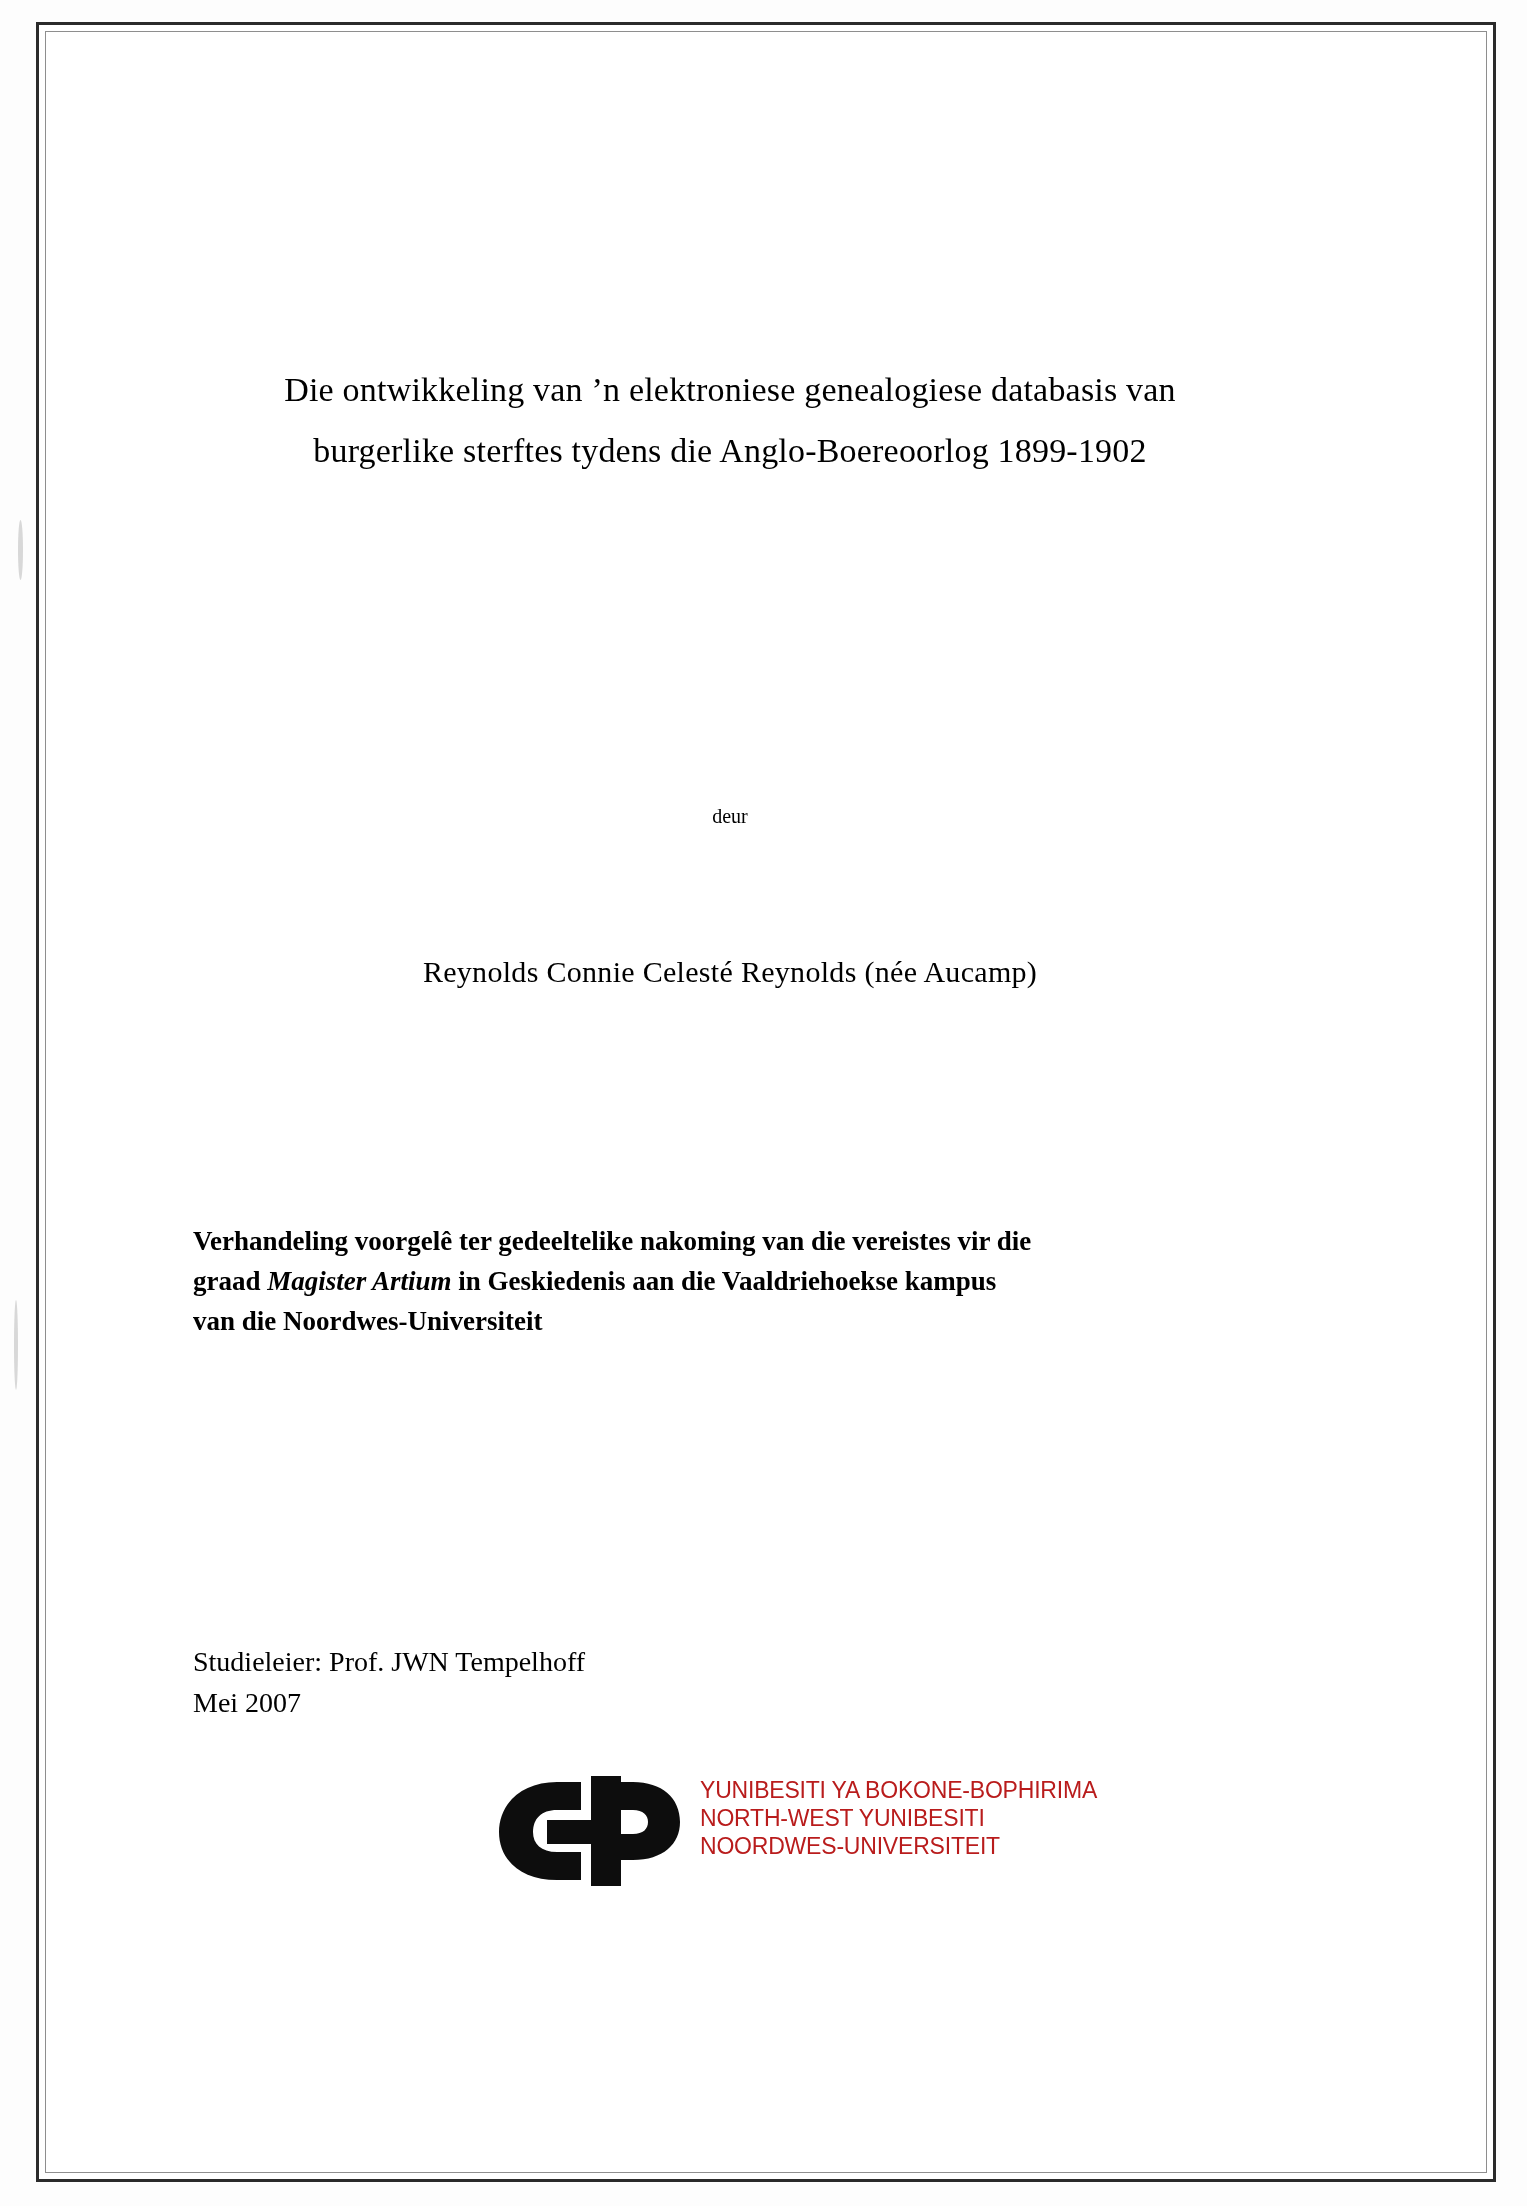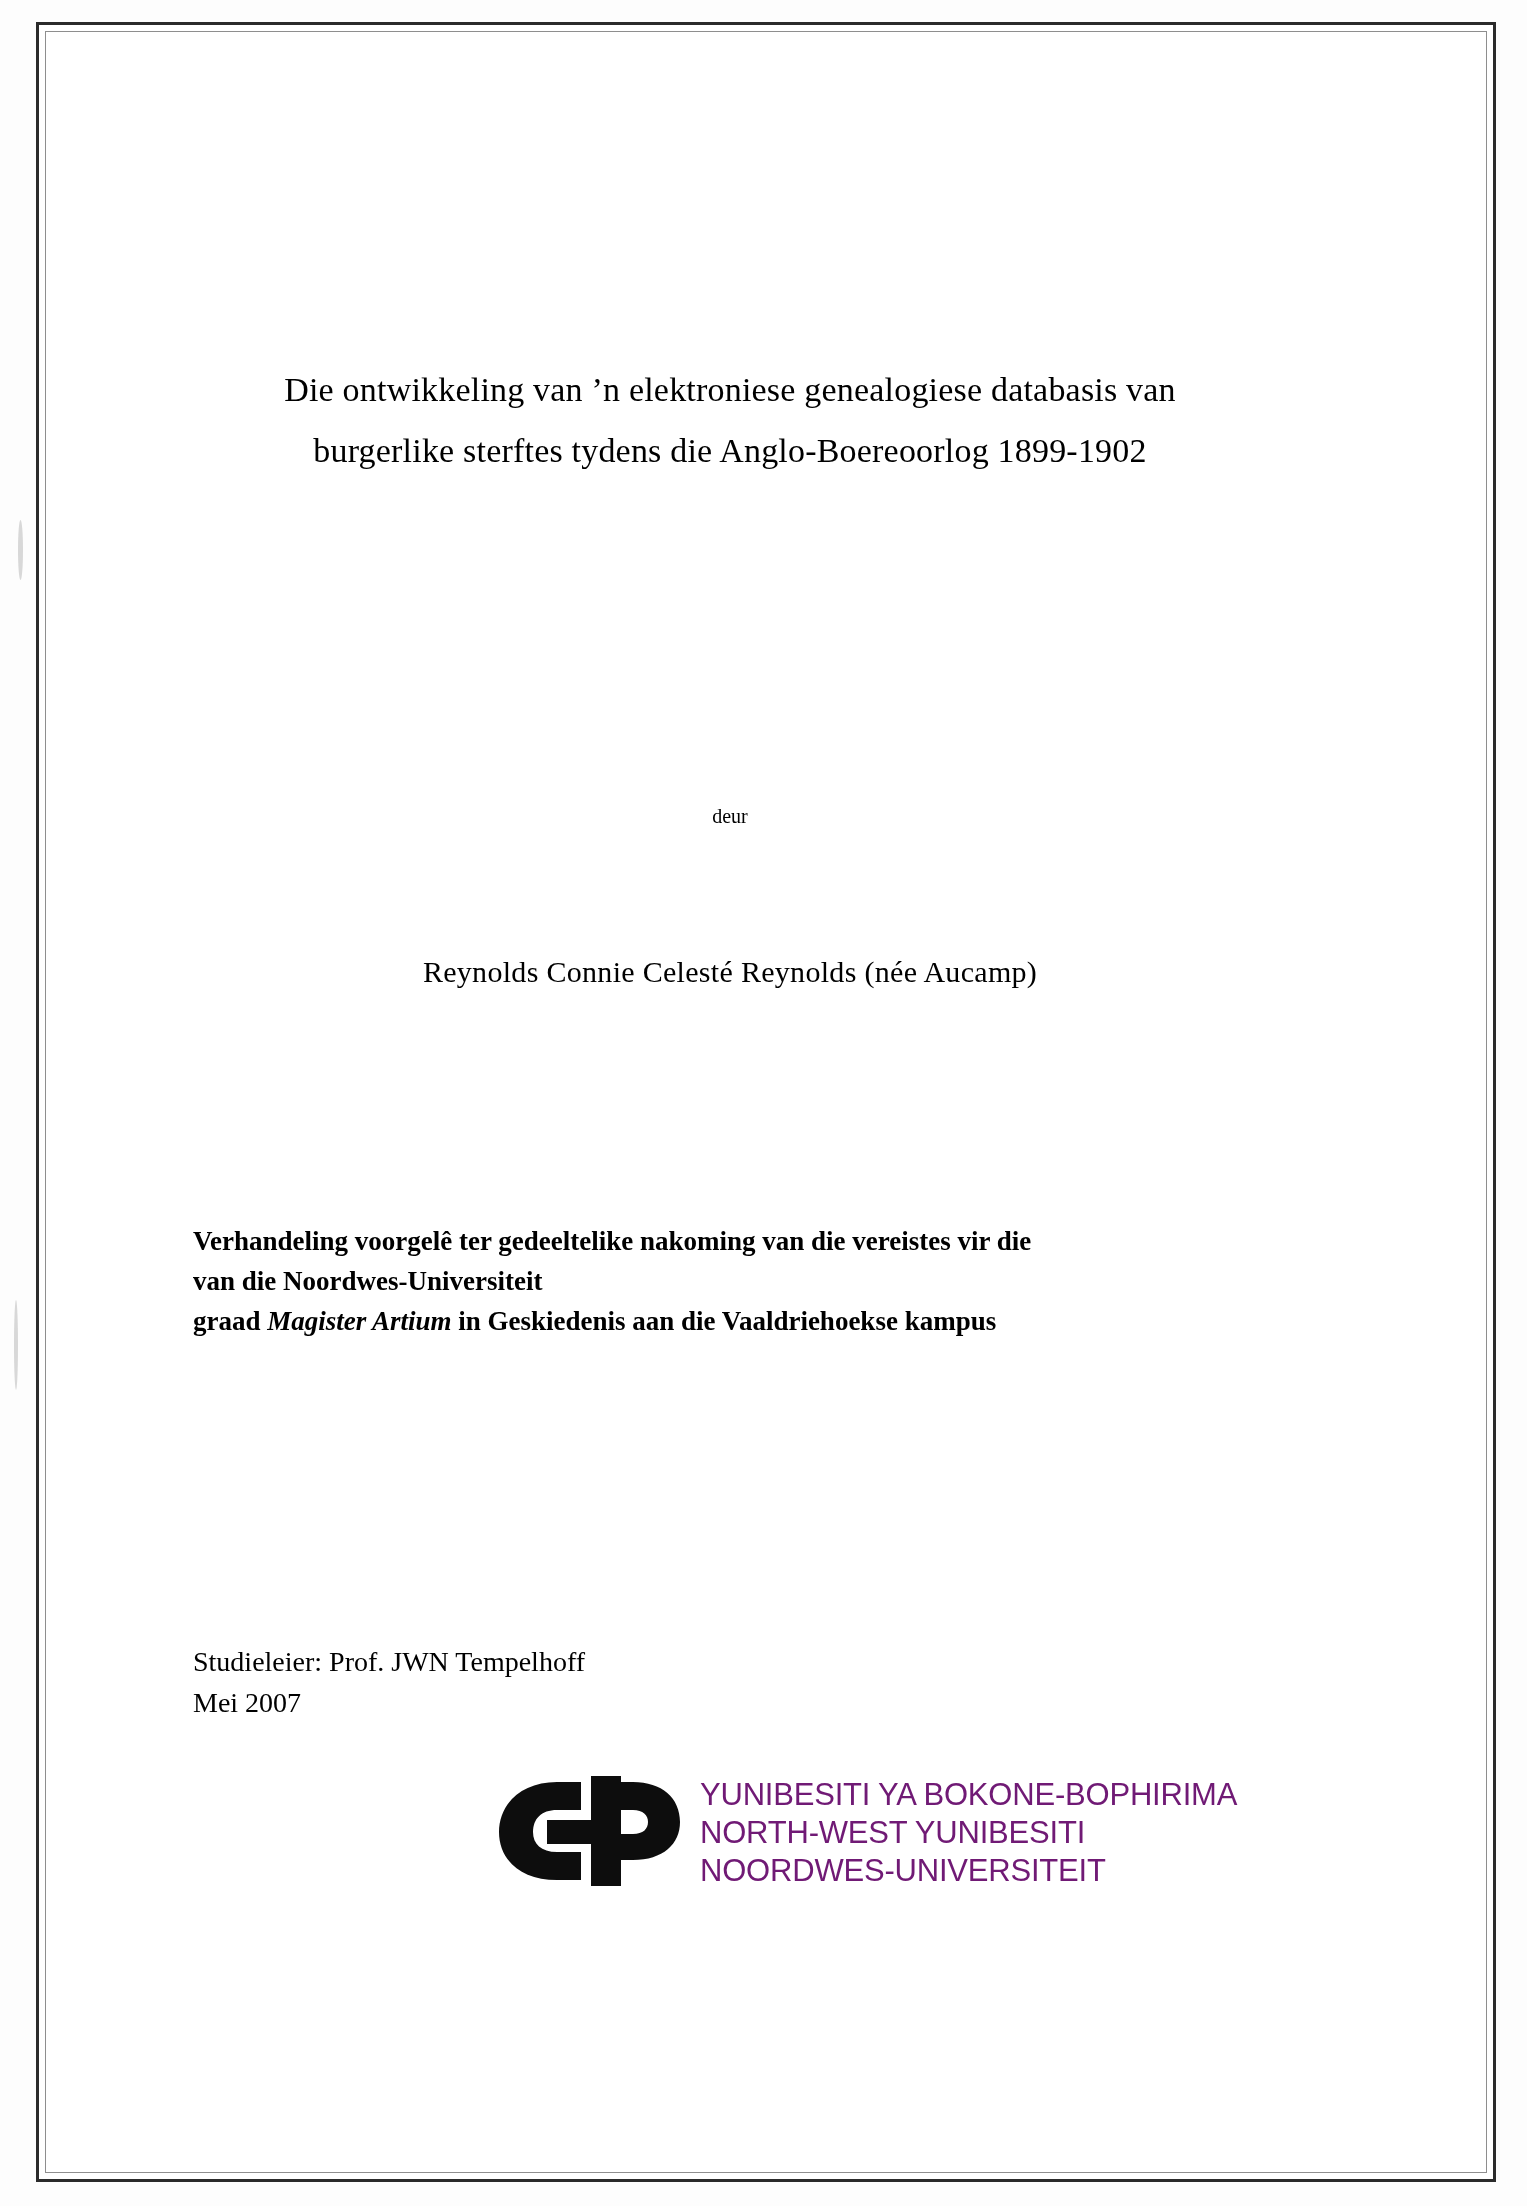--- a/index.html
+++ b/index.html
@@ -127,24 +127,24 @@
     width: 185px;
     height: 110px;
   }
   .logo-mark svg { display: block; }
 
   .logo-text {
     position: absolute;
     left: 240px;
     top: 6px;
     font-family: "Liberation Sans", sans-serif;
-    font-size: 31px;
+    font-size: 23px;
     line-height: 1.22;
     letter-spacing: -0.2px;
-    color: #701a75;
+    color: #b91c1c;
     white-space: nowrap;
   }
 
   
   .speckle {
     position: absolute;
     background: #d8d8d8;
     border-radius: 50%;
   }
 </style>
@@ -166,22 +166,22 @@
       <div>Die ontwikkeling van ’n elektroniese genealogiese databasis van</div>
       <div>burgerlike sterftes tydens die Anglo-Boereoorlog 1899-1902</div>
     </div>
 
     <div class="deur">deur</div>
 
     <div class="author">Reynolds Connie Celesté Reynolds (née Aucamp)</div>
 
     <div class="statement">
       <div class="just">Verhandeling voorgelê ter gedeeltelike nakoming van die vereistes vir die</div>
+      <div><span>graad </span><span class="ital">Magister Artium</span><span> in Geskiedenis aan die Vaaldriehoekse kampus</span></div>
       <div>van die Noordwes-Universiteit</div>
-      <div><span>graad </span><span class="ital">Magister Artium</span><span> in Geskiedenis aan die Vaaldriehoekse kampus</span></div>
     </div>
 
     <div class="supervisor">
       <div>Studieleier: Prof. JWN Tempelhoff</div>
       <div>Mei 2007</div>
     </div>
 
     <div class="logo-block">
       <div class="logo-mark">
         <svg width="185" height="110" viewBox="0 0 185 110" xmlns="http://www.w3.org/2000/svg">

